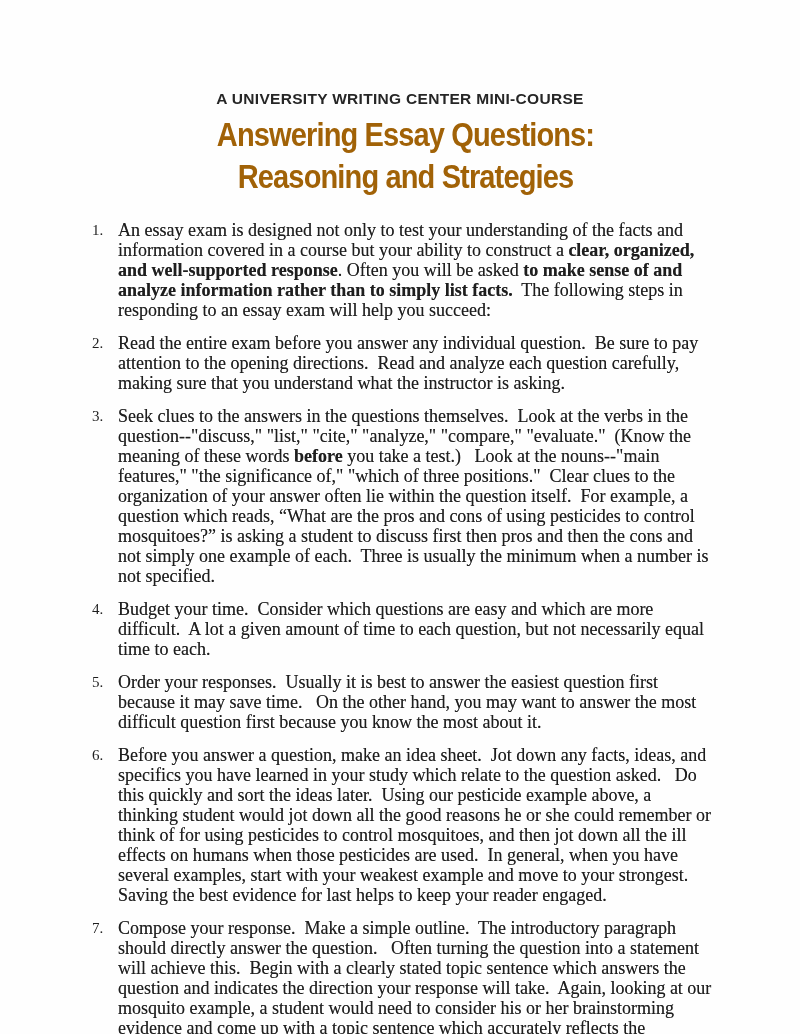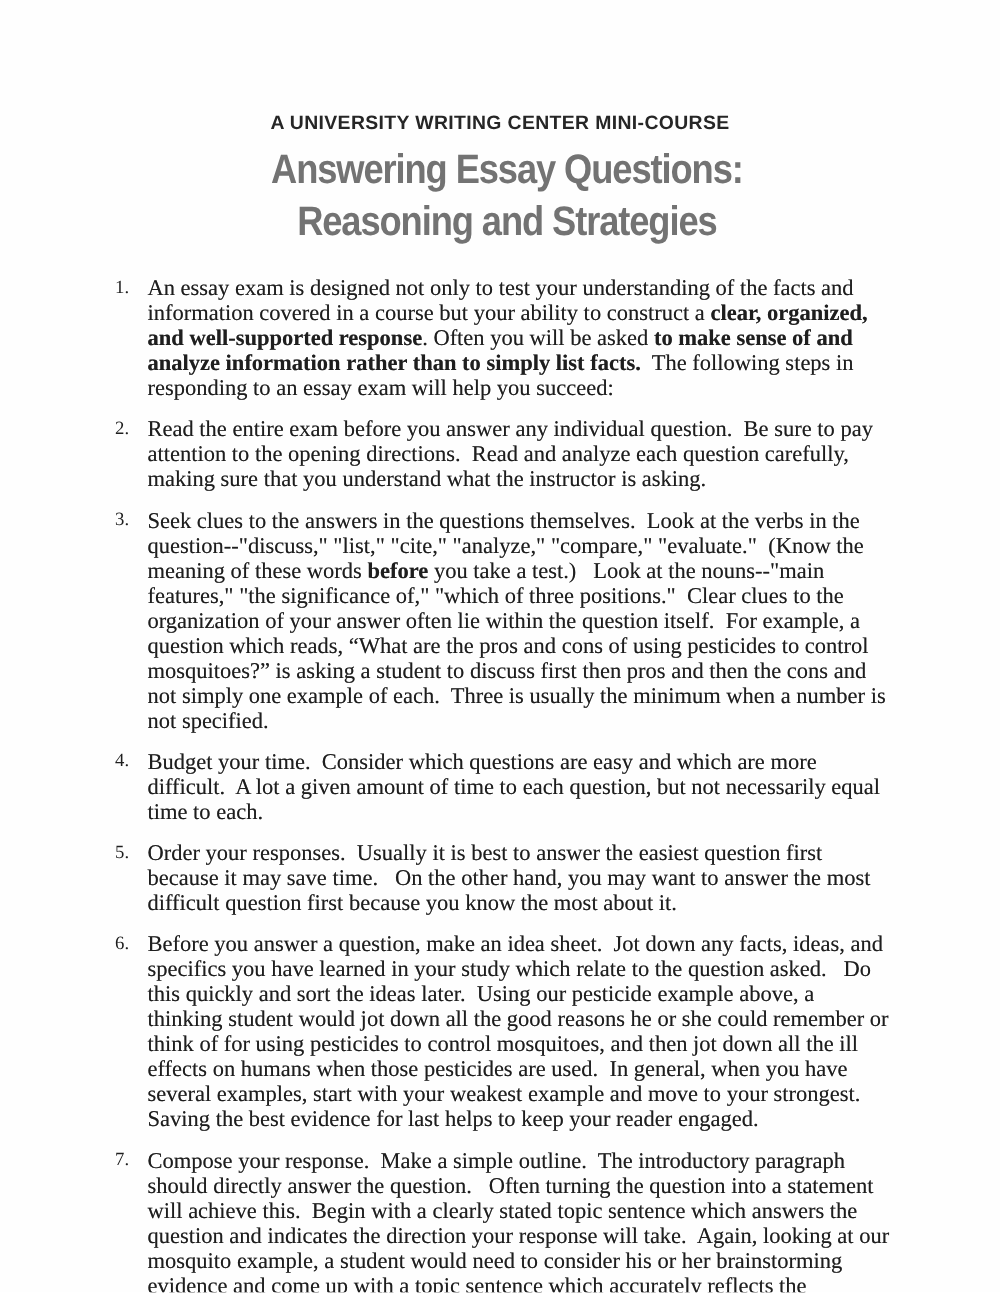--- a/index.html
+++ b/index.html
@@ -28,21 +28,21 @@
     letter-spacing: 0.3px;
     color: #262626;
   }
   .title {
     margin: 6px 0 0 11px;
     font-family: "Liberation Sans", "DejaVu Sans", sans-serif;
     font-weight: 700;
     font-size: 33px;
     line-height: 1.28;
     letter-spacing: -1px;
-    color: #737373;
+    color: #a16207;
   }
   .title .line {
     display: block;
     transform: scaleX(0.88);
     transform-origin: 50% 50%;
     white-space: nowrap;
   }
   .list {
     margin: 22px 0 0 0;
     padding: 0 88px 0 92px;

